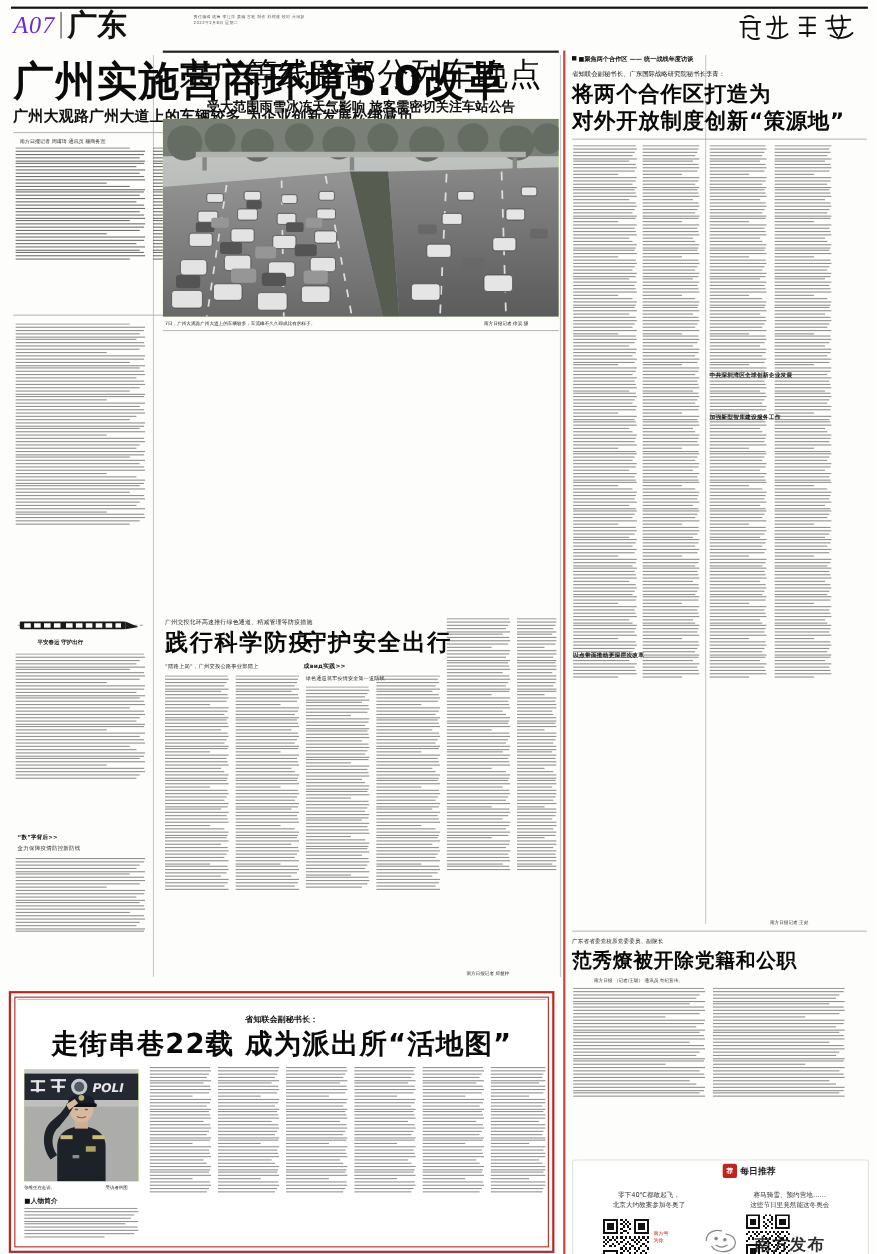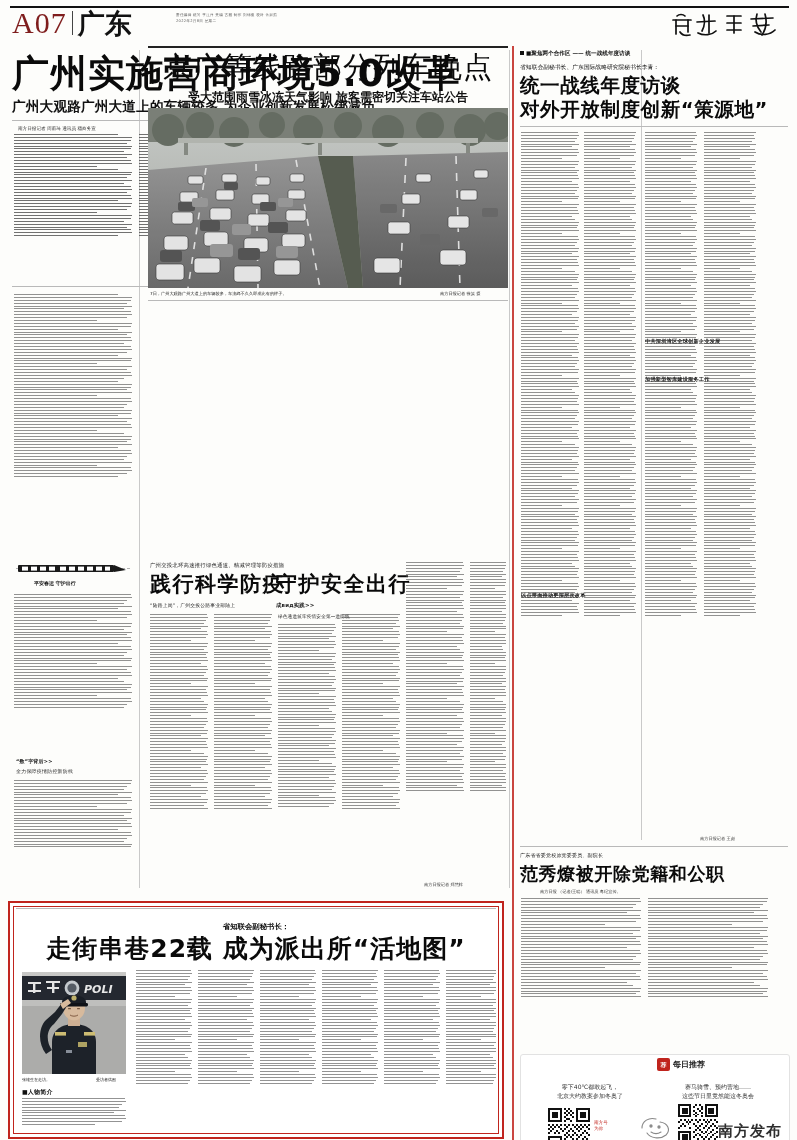--- a/index.html
+++ b/index.html
@@ -5,21 +5,21 @@
   html,body{margin:0;padding:0;background:#fff;}
   body{width:797px;height:1140px;overflow:hidden;
        font-family:"Liberation Serif","DejaVu Serif",serif;color:#000;}
   .page{position:relative;width:797px;height:1140px;background:#fdfdfb;
         box-sizing:border-box;padding:0;}
 
   
   .masthead{position:relative;height:46px;}
   .mast-rule{position:absolute;left:10px;right:8px;top:6px;height:2px;background:#111;}
   .folio{position:absolute;left:12px;top:8px;display:flex;align-items:flex-end;}
-  .folio-num{font-size:30px;letter-spacing:1px;line-height:30px;font-weight:400;color:#7f1d1d;}
+  .folio-num{font-size:22px;letter-spacing:1px;line-height:30px;font-weight:400;color:#6d28d9;font-style:italic;}
   .folio-bar{margin:0 5px 3px 5px;width:1px;height:24px;background:#444;}
   .folio-sec{font-size:27px;line-height:28px;font-weight:700;color:#111;
              font-family:"DejaVu Sans","Liberation Sans",sans-serif;}
   .folio-meta{position:absolute;left:176px;top:12px;width:210px;
               font-size:3.6px;line-height:6px;color:#5a5a5a;letter-spacing:.3px;
               font-family:"DejaVu Sans",sans-serif;}
   .mast-logo{position:absolute;right:10px;top:10px;width:120px;height:30px;
              display:flex;align-items:center;justify-content:flex-end;}
   .mast-logo svg{display:block;}
 
@@ -1094,21 +1094,21 @@
       <div class="ln s6"></div>
         <div class="ln s3"></div>
         <div class="ln s2"></div>
         <div class="ln s6"></div>
     </div>
 
     <div class="rk-red" style="left:520px;top:4px;">
       <span class="sq"></span><span>■聚焦两个合作区 —— 统一战线年度访谈</span>
     </div>
     <div class="rk-line" style="left:520px;top:17px;">省知联会副秘书长、广东国际战略研究院秘书长李青：</div>
-    <div class="h-right1" style="left:520px;top:28px;">统一战线年度访谈</div>
+    <div class="h-right1" style="left:520px;top:28px;">将两个合作区打造为</div>
     <div class="h-right1" style="left:520px;top:52px;">对外开放制度创新“策源地”</div>
     <div class="hr" style="left:520px;top:80px;width:268px;"></div>
 
     <div class="txt dense light" style="left:521px;top:86px;width:58px;height:700px;">
       <div class="ln s2"></div>
         <div class="ln s6"></div>
         <div class="ln s1"></div>
         <div class="ln s4"></div>
       <div class="ln s6"></div>
         <div class="ln s3"></div>
@@ -2104,21 +2104,21 @@
             <rect x="11" y="19" width="1" height="1"></rect>
             <rect x="15" y="19" width="1" height="1"></rect>
           <rect x="18" y="19" width="1" height="1"></rect>
           <rect x="8" y="20" width="1" height="1"></rect>
             <rect x="12" y="20" width="1" height="1"></rect>
             <rect x="14" y="20" width="1" height="1"></rect>
           <rect x="17" y="20" width="1" height="1"></rect>
         </g>
       </svg>
     </div>
-    <div class="wm" style="left:686px;top:1076px;font-size:15px;letter-spacing:1px;opacity:.88;margin-left:32px;">南方发布</div>
+    <div class="wm" style="left:686px;top:1076px;font-size:15px;letter-spacing:1px;opacity:.88;">南方发布</div>
 
     <div class="small-illus" style="left:638px;top:1068px;width:36px;height:26px;">
       <svg width="36" height="26" viewBox="0 0 36 26">
         <g stroke="#888" fill="none" stroke-width="1.1" stroke-linecap="round">
           <path d="M4 14 C4 7 11 3 18 5"></path>
           <path d="M22 8 C30 9 33 16 28 21 C22 26 12 24 9 19"></path>
           <circle cx="13" cy="12" r="1.1" fill="#888"></circle>
           <circle cx="21" cy="13" r="1.1" fill="#888"></circle>
           <path d="M13 18 C16 20 20 20 23 18"></path>
         </g>

